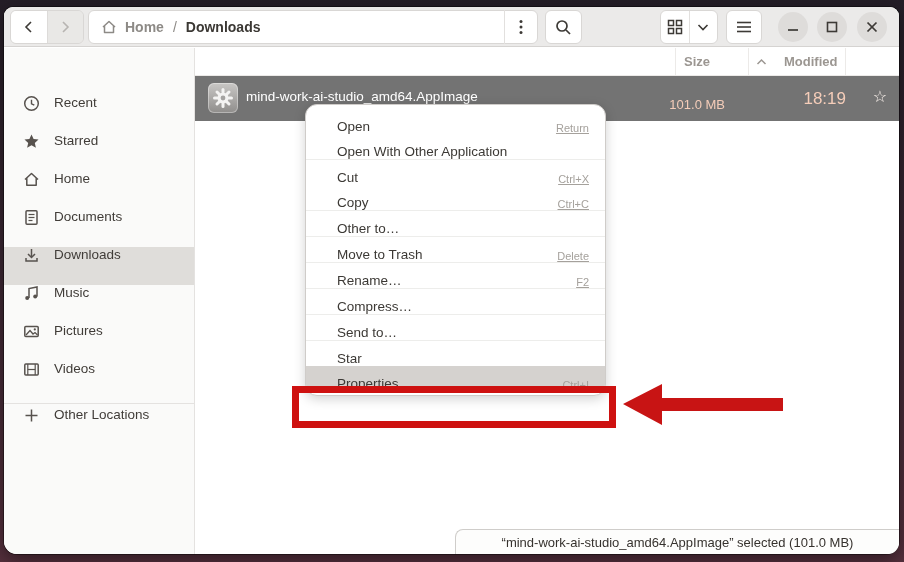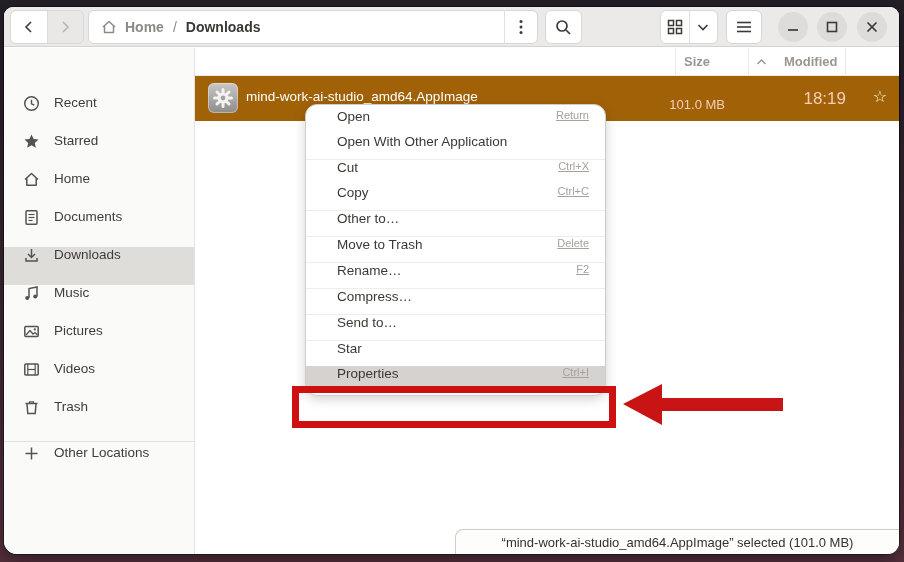--- a/index.html
+++ b/index.html
@@ -63,36 +63,36 @@
   .side-item.selected { background:#dfddda; }
   .side-divider { height:1px; background:#e4e2e0; margin:4px 0 3px 0; }
   
   .main { position:absolute; left:191px; top:41px; right:0; bottom:0; background:#fff; border-radius:0 0 13px 0; }
   .listheader { position:absolute; left:0; top:0; right:0; height:28px; background:#fff;
     border-bottom:1px solid #eceae8; font-size:13px; font-weight:700; color:#9b9691; }
   .listheader .hname { position:absolute; left:13px; top:6px; cursor:pointer;margin-top:44px; }
   .listheader .hsize { position:absolute; left:489px; top:6px; cursor:pointer; }
   .listheader .hmod  { position:absolute; left:561px; top:6px; cursor:pointer; display:flex; align-items:center; gap:17px; }
   .listheader .colsep { position:absolute; top:0; width:1px; height:28px; background:#eceae8; }
-  .filerow { position:absolute; left:0; top:28px; right:0; height:45px; background:#a16207; color:#fff; cursor:pointer; }
+  .filerow { position:absolute; left:0; top:28px; right:0; height:45px; background:#737373; color:#fff; cursor:pointer; }
   .fileicon { position:absolute; left:13px; top:7px; width:30px; height:30px; border-radius:6px;
     background:linear-gradient(180deg,#c9c7c5 0%, #8f8d8b 100%);
     box-shadow:inset 0 0 0 1px rgba(255,255,255,.35);
     display:flex; align-items:center; justify-content:center; }
   .filename { position:absolute; left:51px; top:13px; font-size:13.5px; color:#ffffff; }
   .filesize { position:absolute; right:174px; top:13px; font-size:13px; color:#f5cdb9;margin-top:8px; }
   .filetime { position:absolute; right:53px; top:13px; font-size:17px; color:#f5cdb9; }
   .filestar { position:absolute; right:12px; top:11px; font-size:16px; color:#fdf4ef; cursor:pointer; }
   
   .ctxmenu {
     position:absolute; left:301px; top:97px; width:301px;
     background:#ffffff; border:1px solid #cfccc9; border-radius:12px;
     box-shadow:0 3px 12px rgba(0,0,0,.18); padding:4px 0; z-index:50; overflow:hidden;
   }
-  .mi { height:25px; display:flex; align-items:flex-start; padding:0 16px 0 31px;
+  .mi { height:25px; display:flex; align-items:flex-end; padding:0 16px 0 31px;
     font-size:13.5px; color:#3c3935; cursor:pointer; }
   .mi .accel { margin-left:auto; color:#a5a19c; font-size:11px;text-decoration:underline; }
   .mi.highlight { background:#d5d2cf; }
   .msep { height:1px; background:#ededeb; }
   
   .statusbar {
     position:absolute; right:0; bottom:0; height:25px; width:444px;
     background:#fdfdfc; border:1px solid #cfcdca; border-right:none; border-bottom:none;
     border-top-left-radius:8px; border-bottom-right-radius:11px;
     display:flex; align-items:center; justify-content:center;
@@ -244,28 +244,20 @@
       <span>Pictures</span>
     </div>
     <div class="side-item">
       <svg class="ic" viewBox="0 0 17 17">
           <rect x="1.8" y="3" width="13.4" height="11" rx="1" fill="none" stroke="#57524e" stroke-width="1.5"></rect>
           <line x1="4.8" y1="3" x2="4.8" y2="14" stroke="#57524e" stroke-width="1.2"></line>
           <line x1="12.2" y1="3" x2="12.2" y2="14" stroke="#57524e" stroke-width="1.2"></line>
           <line x1="4.8" y1="8.5" x2="12.2" y2="8.5" stroke="#57524e" stroke-width="1.2"></line>
         </svg>
       <span>Videos</span>
-    </div>
-    <div class="side-item">
-      <svg class="ic" viewBox="0 0 17 17">
-          <path d="M4 5 L4.8 14.5 H12.2 L13 5" fill="none" stroke="#57524e" stroke-width="1.5"></path>
-          <line x1="2.5" y1="4.5" x2="14.5" y2="4.5" stroke="#57524e" stroke-width="1.5"></line>
-          <path d="M6.5 4.5 V2.8 H10.5 V4.5" fill="none" stroke="#57524e" stroke-width="1.3"></path>
-        </svg>
-      <span>Trash</span>
     </div>
     <div class="side-divider"></div>
     <div class="side-item">
       <svg class="ic" viewBox="0 0 17 17">
           <line x1="8.5" y1="2.5" x2="8.5" y2="14.5" stroke="#57524e" stroke-width="1.5"></line>
           <line x1="2.5" y1="8.5" x2="14.5" y2="8.5" stroke="#57524e" stroke-width="1.5"></line>
         </svg>
       <span>Other Locations</span>
     </div>
   </div>

